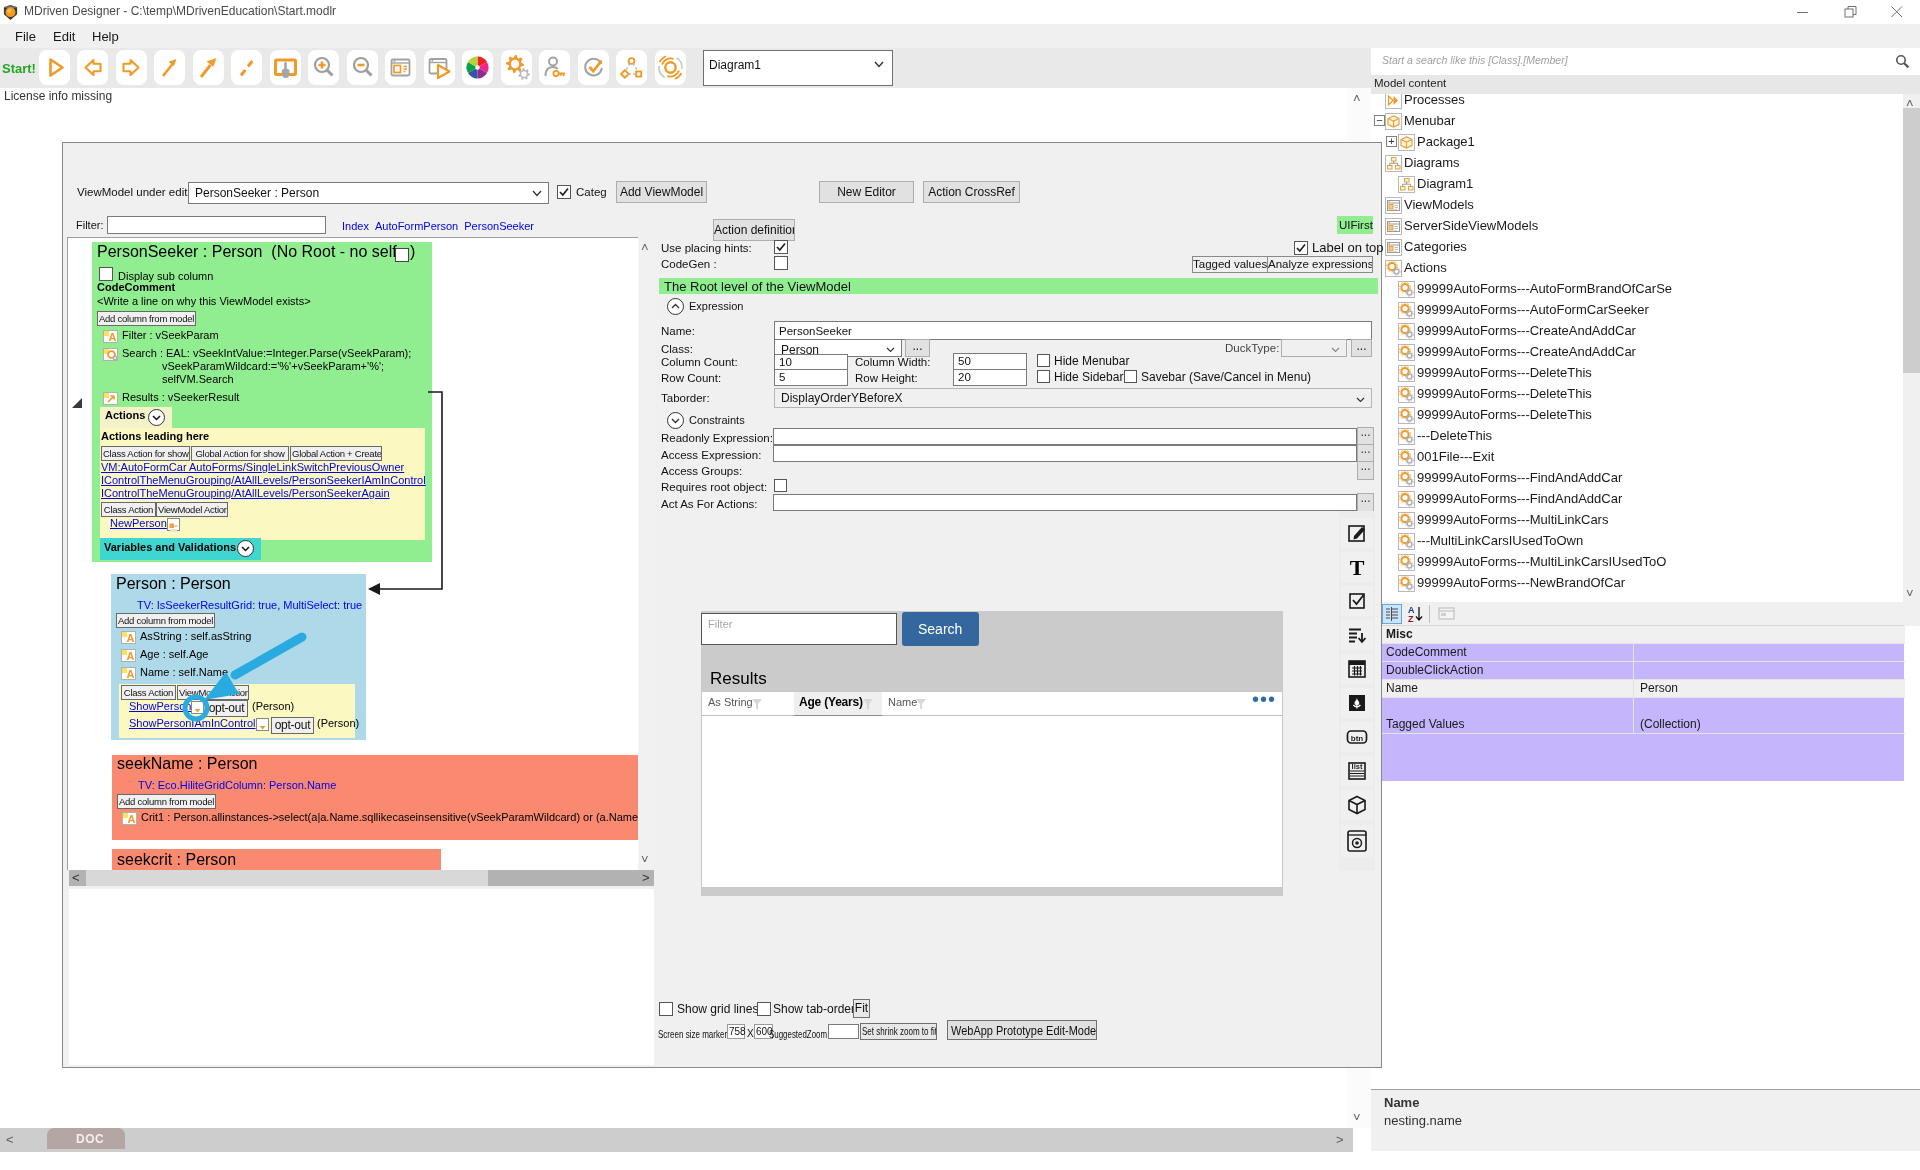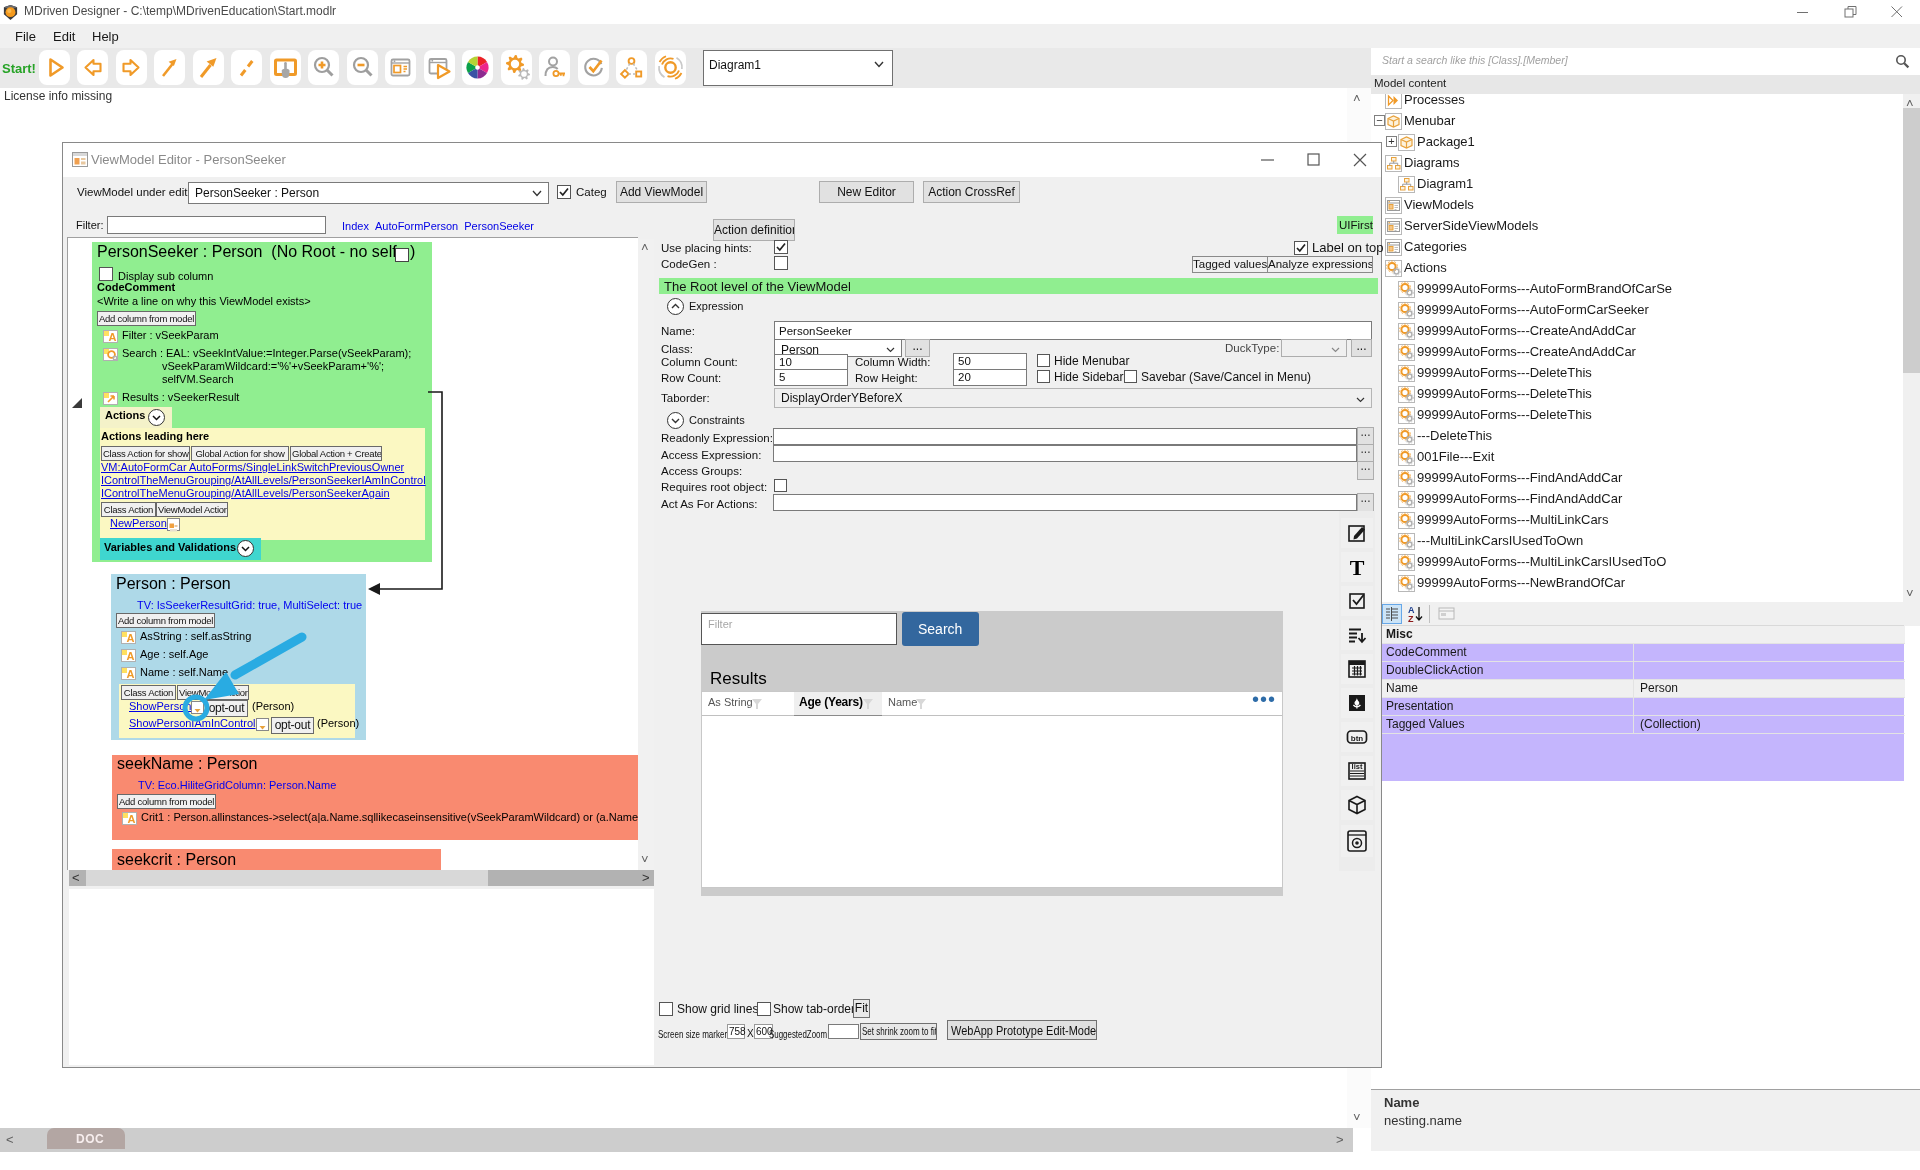--- a/index.html
+++ b/index.html
@@ -447,55 +447,33 @@
     <div class="prow" style="top:18px;">
           <span class="k">CodeComment</span>
         </div>
     <div class="prow" style="top:36px;">
           <span class="k">DoubleClickAction</span>
         </div>
     <div class="prow" style="top:54px; background:#f0f0f0;">
           <span class="k">Name</span>
           <span class="v">Person</span>
         </div>
-    <div class="prow" style="top:72px;">
-          <span class="k">Presentation</span>
-        </div>
     <div class="prow" style="top:90px;">
           <span class="k">Tagged Values</span>
           <span class="v">(Collection)</span>
         </div>
     <div class="pdiv"></div>
   </div>
   <div class="abs" id="namepanel">
         <span class="t1">Name</span>
         <span class="t2">nesting.name</span>
       </div>
 </div>
 
 <div class="abs" id="dlg">
-  <div class="abs" id="dlgtitle">
-    <svg class="abs" style="left:9px;top:9px" width="16" height="15" viewBox="0 0 16 15">
-      <rect x="0.5" y="0.5" width="15" height="14" fill="#fff" stroke="#9a9a9a"></rect>
-      <rect x="1" y="1" width="14" height="3" fill="#d8d8d8"></rect>
-      <rect x="2.5" y="6" width="5" height="6.5" fill="#f0a050"></rect>
-      <rect x="9" y="6" width="4.5" height="2" fill="#e8c8a0"></rect>
-      <rect x="9" y="9.5" width="4.5" height="3" fill="#e8c8a0"></rect>
-    </svg>
-    <span class="tt">ViewModel Editor - PersonSeeker</span>
-    <svg class="abs" style="left:1196px;top:8px" width="18" height="18">
-          <line x1="2" y1="9" x2="15" y2="9" stroke="#555" stroke-width="1.2"></line>
-        </svg>
-    <svg class="abs" style="left:1242px;top:8px" width="18" height="18">
-          <rect x="3" y="3" width="11" height="11" fill="none" stroke="#555" stroke-width="1.2"></rect>
-        </svg>
-    <svg class="abs" style="left:1288px;top:8px" width="18" height="18">
-          <path d="M3 3 L15 15 M15 3 L3 15" stroke="#555" stroke-width="1.2"></path>
-        </svg>
-  </div>
   <div id="dlgrow1">
     <span class="lbl" style="left:14px;top:43px;font-size:11.5px;">ViewModel under edit:</span>
     <div class="combo" style="left:125px;top:39px;width:361px;height:22px;">
       <span class="tx">PersonSeeker : Person</span>
       <svg class="ca" width="10" height="7">
             <path d="M1 1 L5 5.5 L9 1" fill="none" stroke="#333" stroke-width="1.3"></path>
           </svg>
     </div>
     <div class="cb" style="left:494px;top:42px;">
           <svg width="12" height="12">

